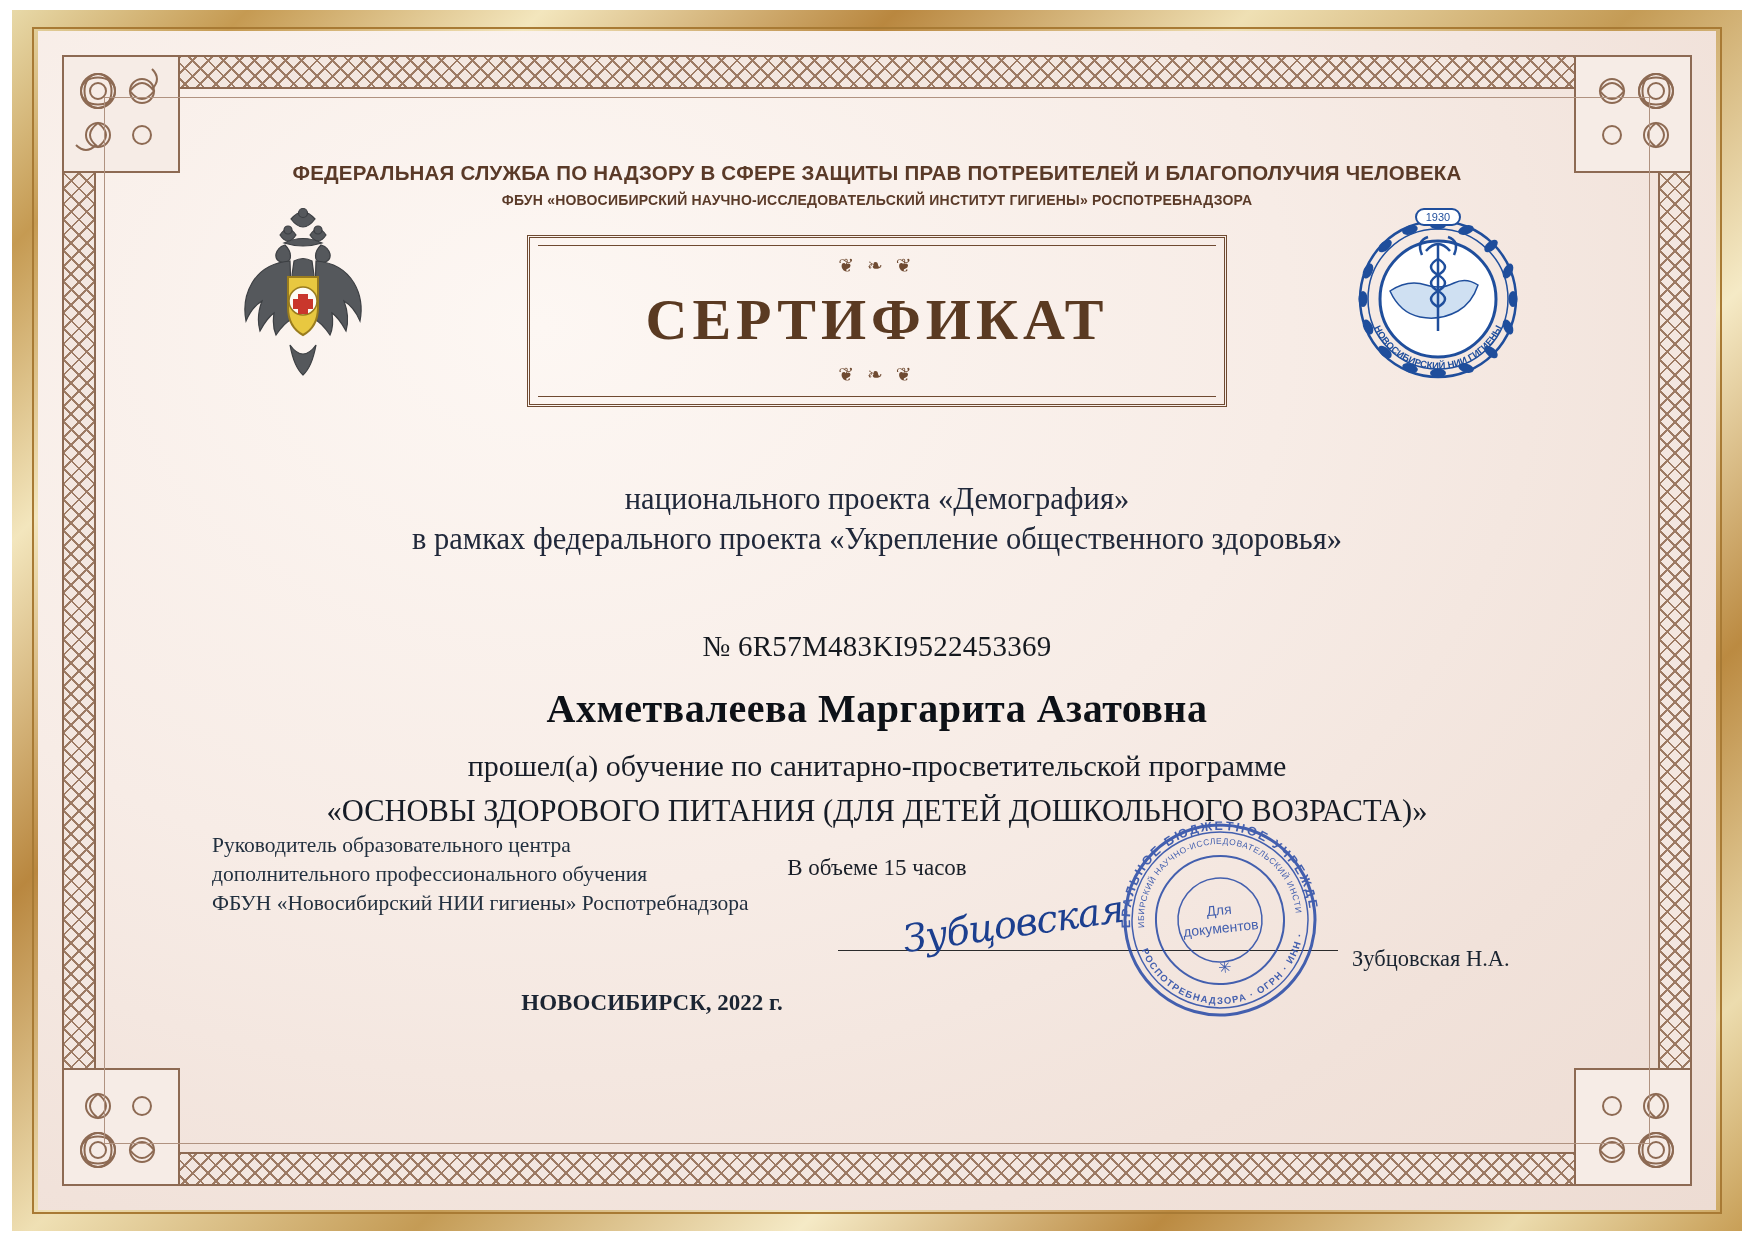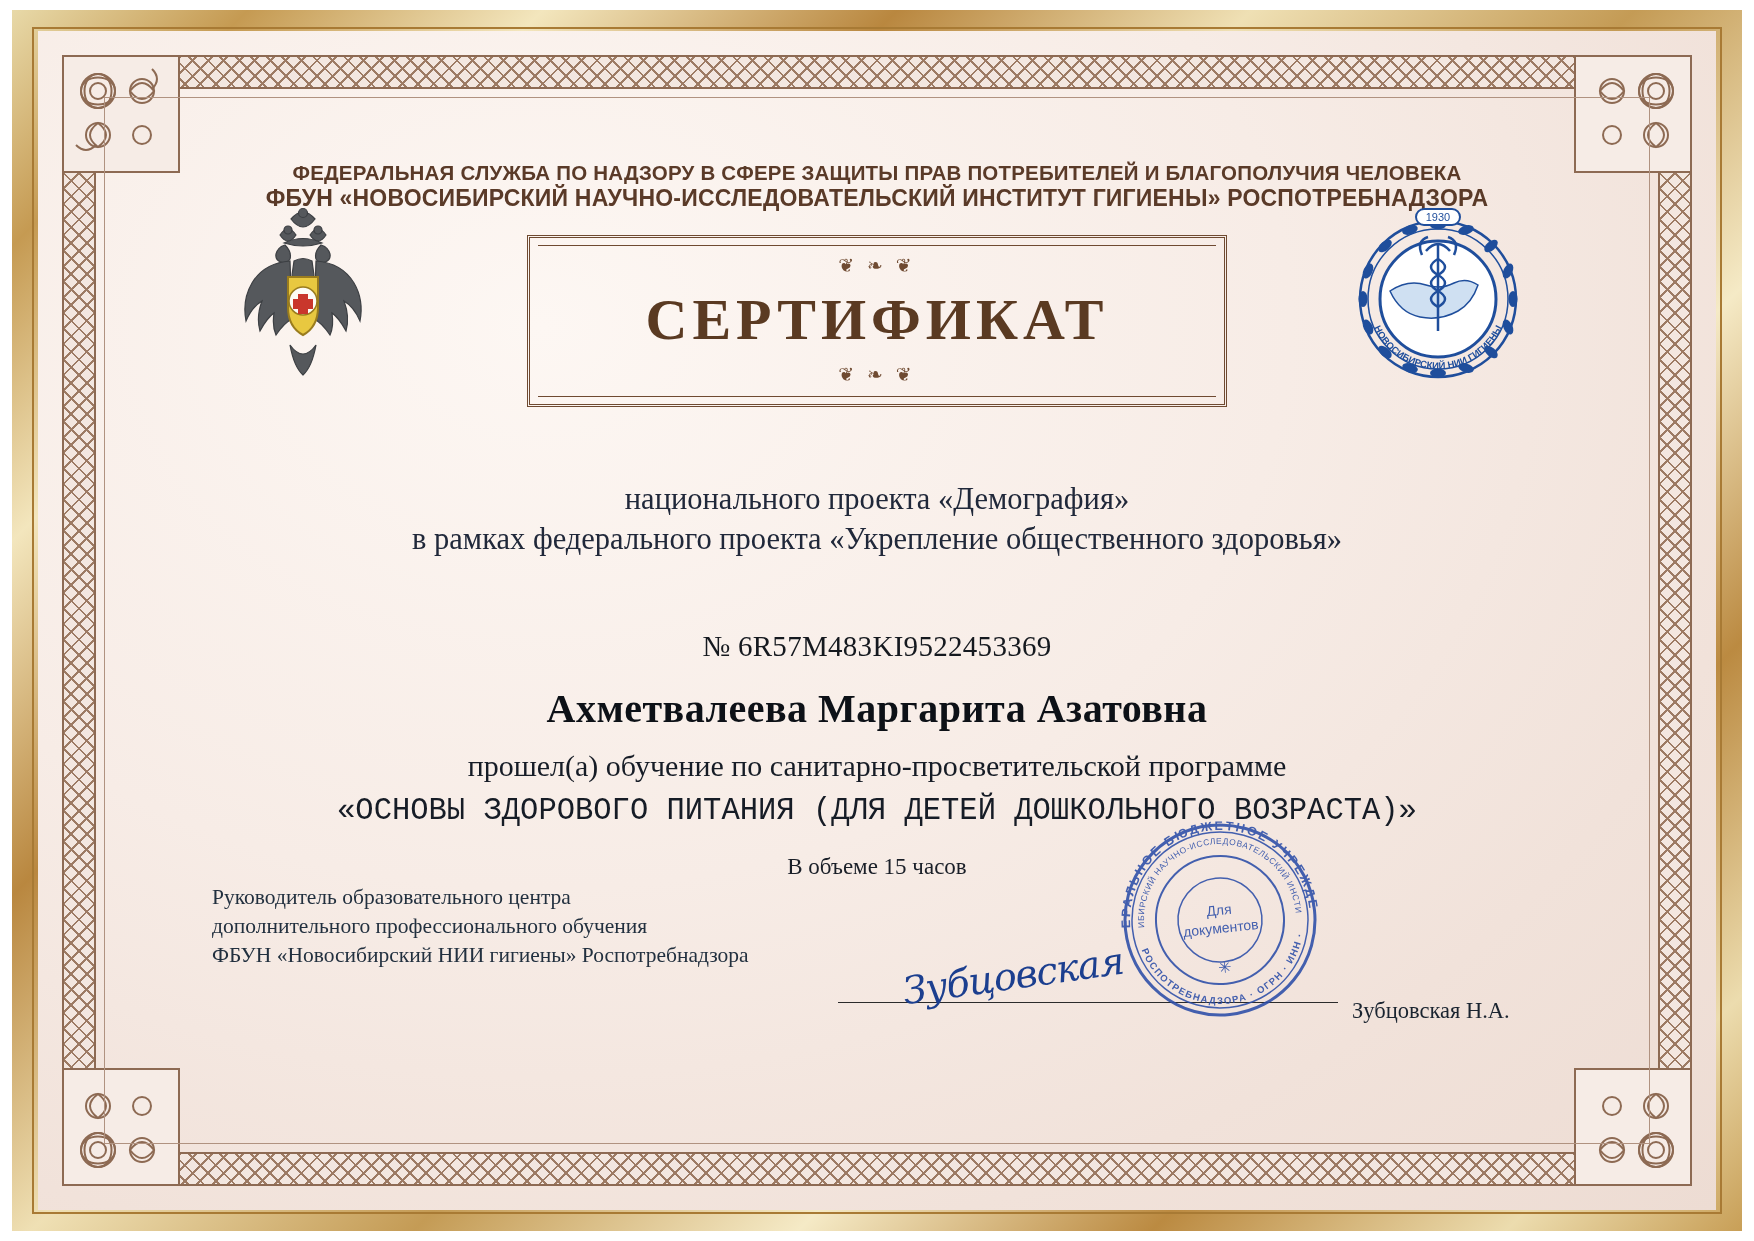--- a/index.html
+++ b/index.html
@@ -111,21 +111,21 @@
 
   .org-header {
     text-align: center;
     margin-top: 54px;
     font-family: "Liberation Sans", sans-serif;
     font-weight: bold;
     color: #5a3a28;
     letter-spacing: 0.2px;
   }
   .org-line1 { font-size: 20.5px; }
-  .org-line2 { font-size: 23px; }
+  .org-line2 { font-size: 14px; margin-top: 7px; }
 
   
   .emblem-left {
     position: absolute;
     left: 112px; top: 98px;
     width: 150px; height: 190px;
   }
   .emblem-right {
     position: absolute;
     right: 100px; top: 92px;
@@ -203,21 +203,20 @@
   .passed-line {
     margin-top: 17px;
     font-size: 30px;
     color: #161c26;
   }
   .program-name {
     margin-top: 11px;
     font-size: 30.5px;
     color: #161c26;
     padding: 0 12px;
-    font-family: Liberation Mono, monospace;
   }
   .volume-line {
     margin-top: 26px;
     font-size: 23px;
     color: #1a1f28;
   }
 
   
   .sign-block {
     position: absolute;
@@ -471,20 +470,21 @@
         <div class="sign-role">Руководитель образовательного центра</div>
         <div class="sign-role">дополнительного профессионального обучения</div>
         <div class="sign-role">ФБУН «Новосибирский НИИ гигиены» Роспотребнадзора</div>
 
         <div class="sign-row">
           <div class="sign-rule"></div>
           <div class="handwriting">Зубцовская</div>
           <div class="sign-name">Зубцовская Н.А.</div>
         </div>
 
+        <div class="city-year">НОВОСИБИРСК, 2022 г.</div>
       </div>
 
       <div class="stamp">
         <svg width="235" height="235" viewBox="0 0 235 235">
           <defs>
             <path id="stampOuter" d="M 27 117 A 90 90 0 1 1 207 117"></path>
             <path id="stampOuter2" d="M 41 117 A 76 76 0 1 1 193 117"></path>
             <path id="stampBottom" d="M 33 117 A 84 84 0 0 0 201 117"></path>
           </defs>
           <g transform="rotate(-6 117 117)">

